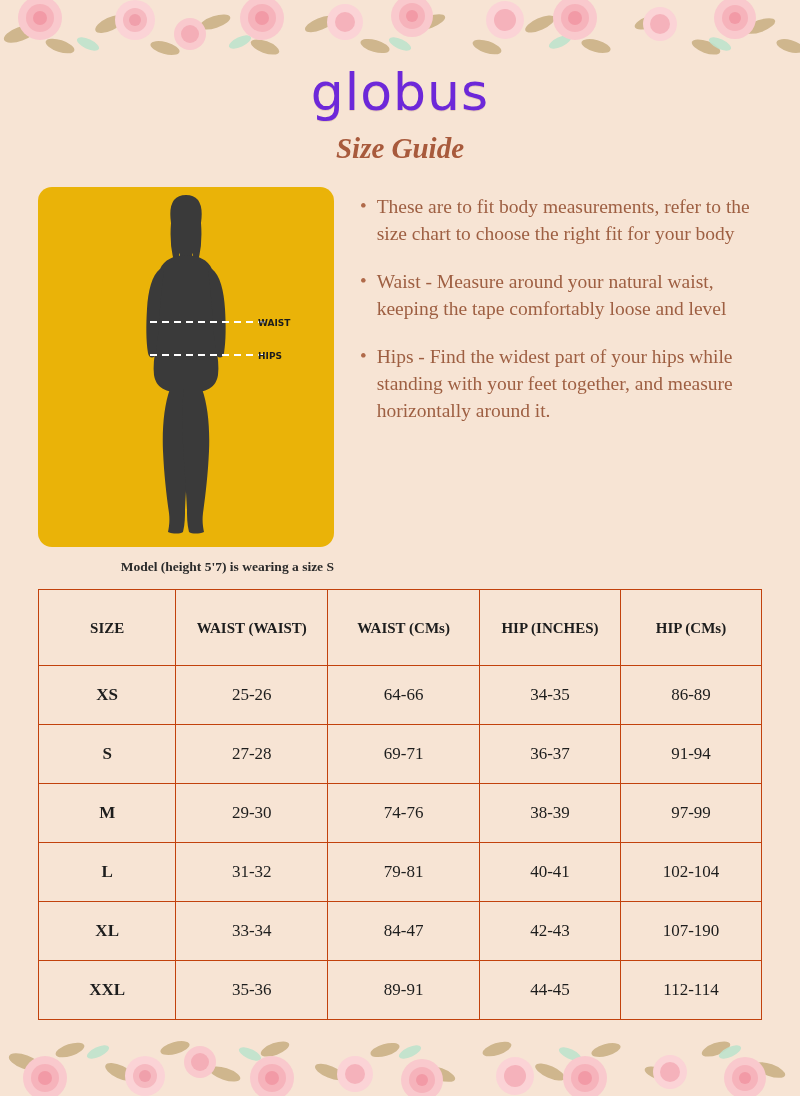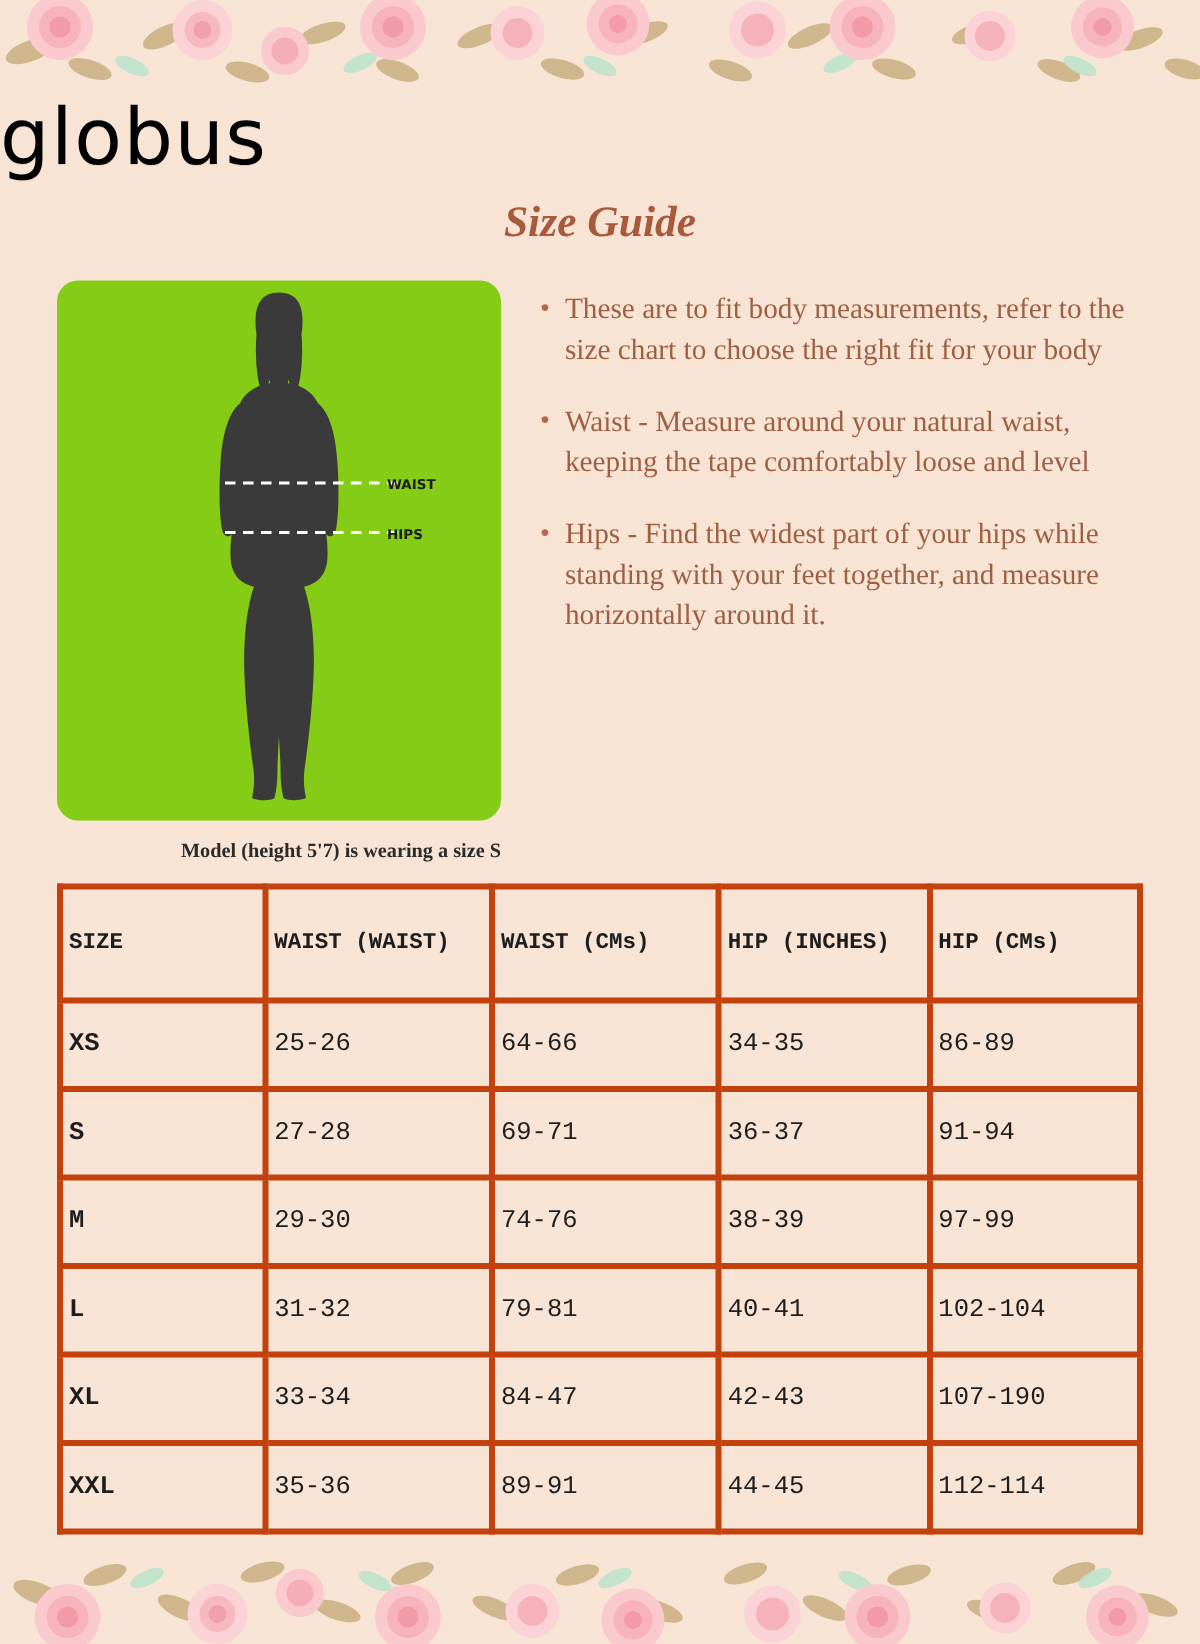--- a/index.html
+++ b/index.html
@@ -16,25 +16,26 @@
   .floral {
     position:absolute; left:0; width:800px; height:70px;
     overflow:hidden; pointer-events:none;
   }
   .floral.top { top:0; }
   .floral.bottom { bottom:0; }
   .floral svg { display:block; }
 
   
   .brand {
+    text-align:center;
     margin-top:66px;
     font-family:"DejaVu Sans", sans-serif;
     font-size:52px;
     letter-spacing:1px;
-    color:#000000;
+    color:#6d28d9;
     text-shadow:0 1px 0 #e7cdb8;
     font-weight:400;
     line-height:1;
   }
   .subtitle {
     text-align:center;
     margin-top:14px;
     font-size:29px;
     color:#a85a3c;
     font-weight:700;
@@ -44,21 +45,21 @@
 
   
   .content {
     display:flex;
     padding:0 38px;
     margin-top:22px;
     gap:26px;
   }
   .figure-col { width:296px; flex:0 0 296px; }
   .figure-card {
-    background:#84cc16;
+    background:#eab308;
     border-radius:14px;
     height:360px;
     position:relative;
     overflow:hidden;
   }
   .model-caption {
     text-align:right;
     font-size:13.5px;
     color:#2b2b2b;
     font-weight:700;
@@ -86,23 +87,23 @@
   }
 
   
   .table-wrap { padding:0 38px; margin-top:14px; }
   table {
     width:100%;
     border-collapse:collapse;
     background:transparent;
   }
   table th, table td {
-    border:4px solid #c2410c;
-    text-align:left;
-    font-family:Liberation Mono, monospace;
+    border:1px solid #c2410c;
+    text-align:center;
+    font-family:Liberation Serif, serif;
   }
   table th {
     font-size:15px;
     font-weight:700;
     color:#1d1d1d;
     padding:12px 4px;
     line-height:20px;
     height:76px;
   }
   table td {

